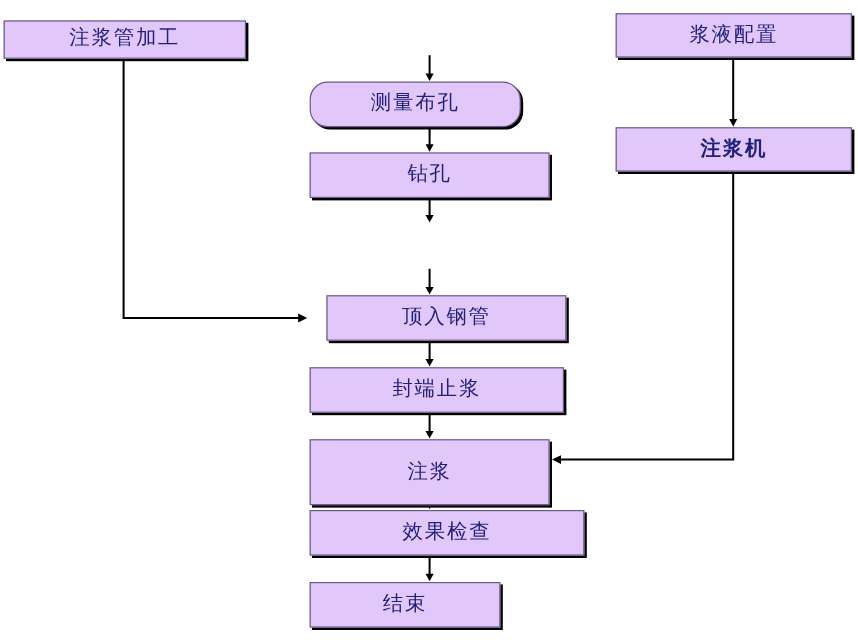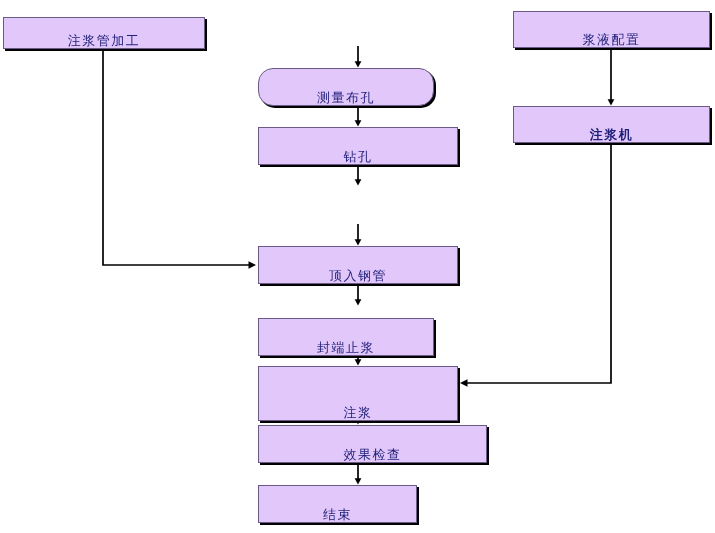--- a/index.html
+++ b/index.html
@@ -16,24 +16,24 @@
     overflow: hidden;
     font-family: "DejaVu Sans", "Liberation Sans", sans-serif;
   }
   .node {
     position: absolute;
     box-sizing: border-box;
     background: #e2c8fa;
     border: 1px solid #6b5a88;
     box-shadow: 2px 2px 0 0 #000000;
     display: flex;
-    align-items: flex-end;
+    align-items: center;
     justify-content: center;
     color: #201f7a;
-    font-size: 13px;
+    font-size: 17px;
     letter-spacing: 1.5px;
     line-height: 1;
     white-space: nowrap;
     user-select: none;
   }
   .node .node-label {
     display: block;
     padding-bottom: 1px;
   }
   #edges {
@@ -88,25 +88,25 @@
 
   <div class="node" style="left:258px; top:68px; width:176px; height:38px;border-radius:15px;">
     <span class="node-label">测量布孔</span>
   </div>
 
   <div class="node" style="left:258px; top:127px; width:200px; height:38px;">
     <span class="node-label">钻孔</span>
   </div>
 
 
-  <div class="node" style="left:258px; top:246px; width:200px; height:38px;">
+  <div class="node" style="left:272px; top:246px; width:200px; height:38px;">
     <span class="node-label">顶入钢管</span>
   </div>
 
-  <div class="node" style="left:258px; top:306px; width:176px; height:38px;margin-top:12px;">
+  <div class="node" style="left:258px; top:306px; width:212px; height:38px;">
     <span class="node-label">封端止浆</span>
   </div>
 
   <div class="node" style="left:258px; top:366px; width:200px; height:55px;">
     <span class="node-label">注浆</span>
   </div>
 
   <div class="node" style="left:258px; top:425px; width:229px; height:38px;">
     <span class="node-label">效果检查</span>
   </div>

